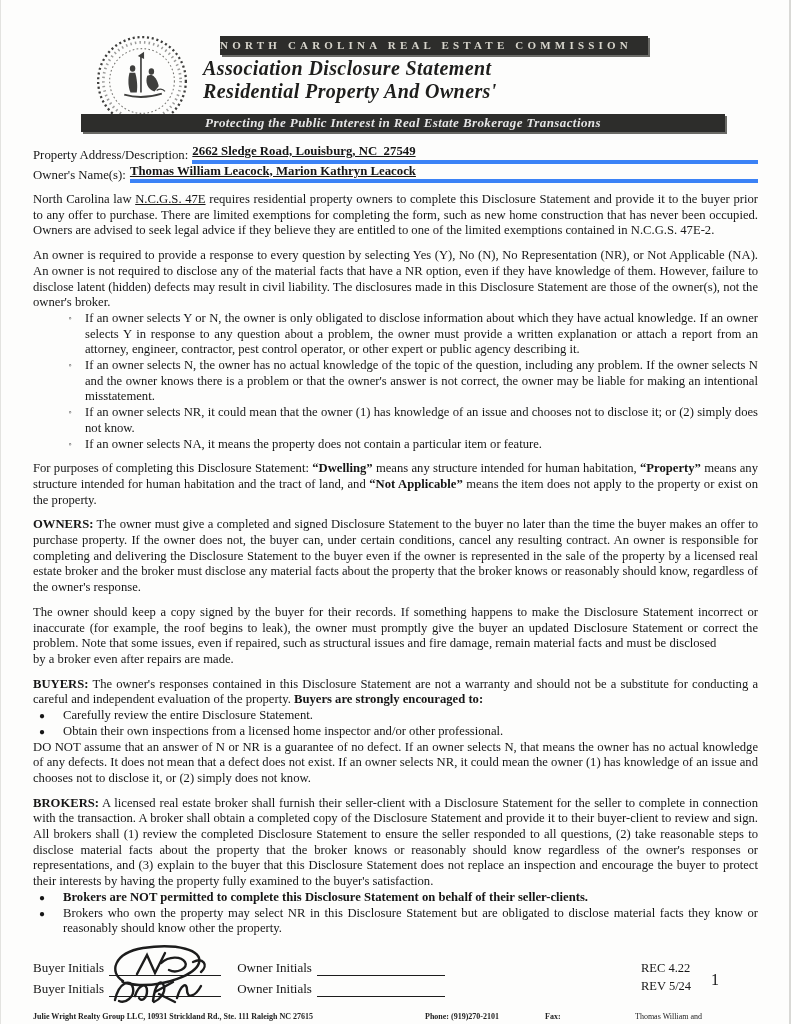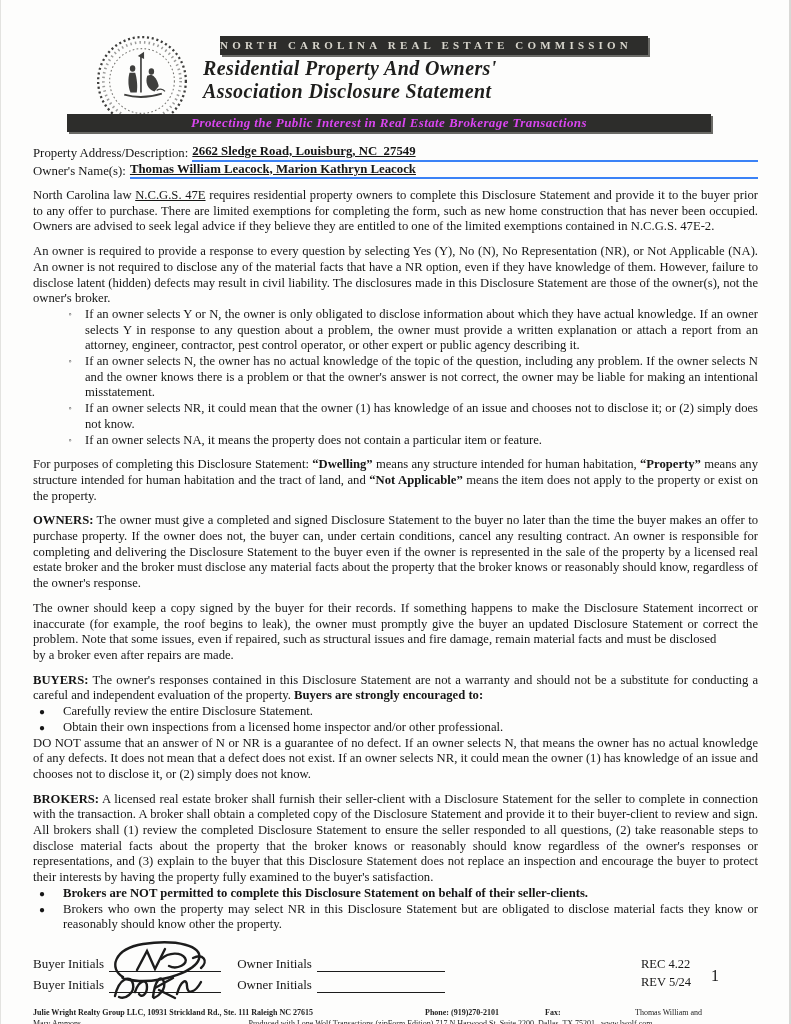--- a/index.html
+++ b/index.html
@@ -20,29 +20,29 @@
   .seal{position:absolute;left:62px;top:-2px;width:94px;height:94px;}
   .title-col{margin-left:170px;width:462px;text-align:left;}
   .bar{background:#2d2d2b;color:#d8d6cd;}
   .commission-bar{
     display:block;margin:10px auto 2px auto;width:428px;height:19px;line-height:19px;
     font-size:11px;letter-spacing:4.2px;font-weight:bold;white-space:nowrap;
     box-shadow:2px 2px 0 #6a6a66;
   }
   .doc-title{font-size:20px;font-weight:bold;font-style:italic;line-height:23px;color:#1e1e1c;letter-spacing:.4px;}
   .tagline-bar{
-    position:absolute;left:34px;top:78px;width:644px;height:18px;line-height:18px;
-    font-size:13px;font-style:italic;font-weight:bold;text-align:center;color:#d946ef;
+    position:absolute;left:48px;top:78px;width:644px;height:18px;line-height:18px;
+    font-size:13px;font-style:italic;font-weight:bold;text-align:center;color:#e5e5e5;
     letter-spacing:.4px;box-shadow:2px 2px 0 #6a6a66;
   }
   
   .prop-rows{margin-top:8px;}
   .prop-row{display:flex;align-items:flex-end;font-size:12.8px;line-height:15.5px;}
   .prop-label{white-space:nowrap;padding-right:4px;text-align:right;}
-  .fill-line{flex:1;border-bottom:2px solid #3b82f6;}
+  .fill-line{flex:1;border-bottom:4px solid #3b82f6;}
   .fill-value{font-weight:bold;white-space:pre-wrap;}
   
   .body-text{font-size:12.65px;line-height:15.7px;text-align:justify;}
   .para{margin:9px 0 0 0;}
   .bullet-row{display:flex;}
   .bullets-open .bullet-row{margin-left:22px;}
   .bullets-open .bullet-marker{width:30px;text-align:center;font-size:9px;line-height:15.7px;}
   .bullets-filled .bullet-row{margin-left:2px;}
   .bullets-filled .bullet-marker{width:24px;text-align:left;padding-left:4px;font-size:10px;line-height:15.7px;}
   .bullet-text{flex:1;text-align:justify;}
@@ -84,22 +84,22 @@
       <path d="M41,21 l6,-4 0,7 z" fill="#3f3f3d"></path>
       <ellipse cx="36" cy="33" rx="2.6" ry="3.1" fill="#3f3f3d"></ellipse>
       <path d="M33,37 C31.5,43 31.5,50 34,56 L40,56 C41,49 40,42 38.5,37 Z" fill="#3f3f3d"></path>
       <ellipse cx="54" cy="36" rx="2.6" ry="3.1" fill="#3f3f3d"></ellipse>
       <path d="M50,40 C48,46 50,53 57,55 L61,50 C60,44 57,40 53.5,39 Z" fill="#3f3f3d"></path>
       <path d="M28,58 Q45,63 64,57" stroke="#3f3f3d" stroke-width="1.8" fill="none"></path>
       <path d="M59,54 q5,-3 8,1" stroke="#3f3f3d" stroke-width="1.2" fill="none"></path>
     </svg>
     <div class="title-col">
       <div class="bar commission-bar">NORTH CAROLINA REAL ESTATE COMMISSION</div>
+      <div class="doc-title">Association Disclosure Statement</div>
       <div class="doc-title">Residential Property And Owners'</div>
-      <div class="doc-title">Association Disclosure Statement</div>
     </div>
     <div class="bar tagline-bar">Protecting the Public Interest in Real Estate Brokerage Transactions</div>
   </div>
 
   <div class="prop-rows">
     <div class="prop-row">
       <span class="prop-label">Property Address/Description:</span>
       <span class="fill-line"><span class="fill-value u">2662 Sledge Road, Louisburg, NC  27549</span></span>
     </div>
     <div class="prop-row">

